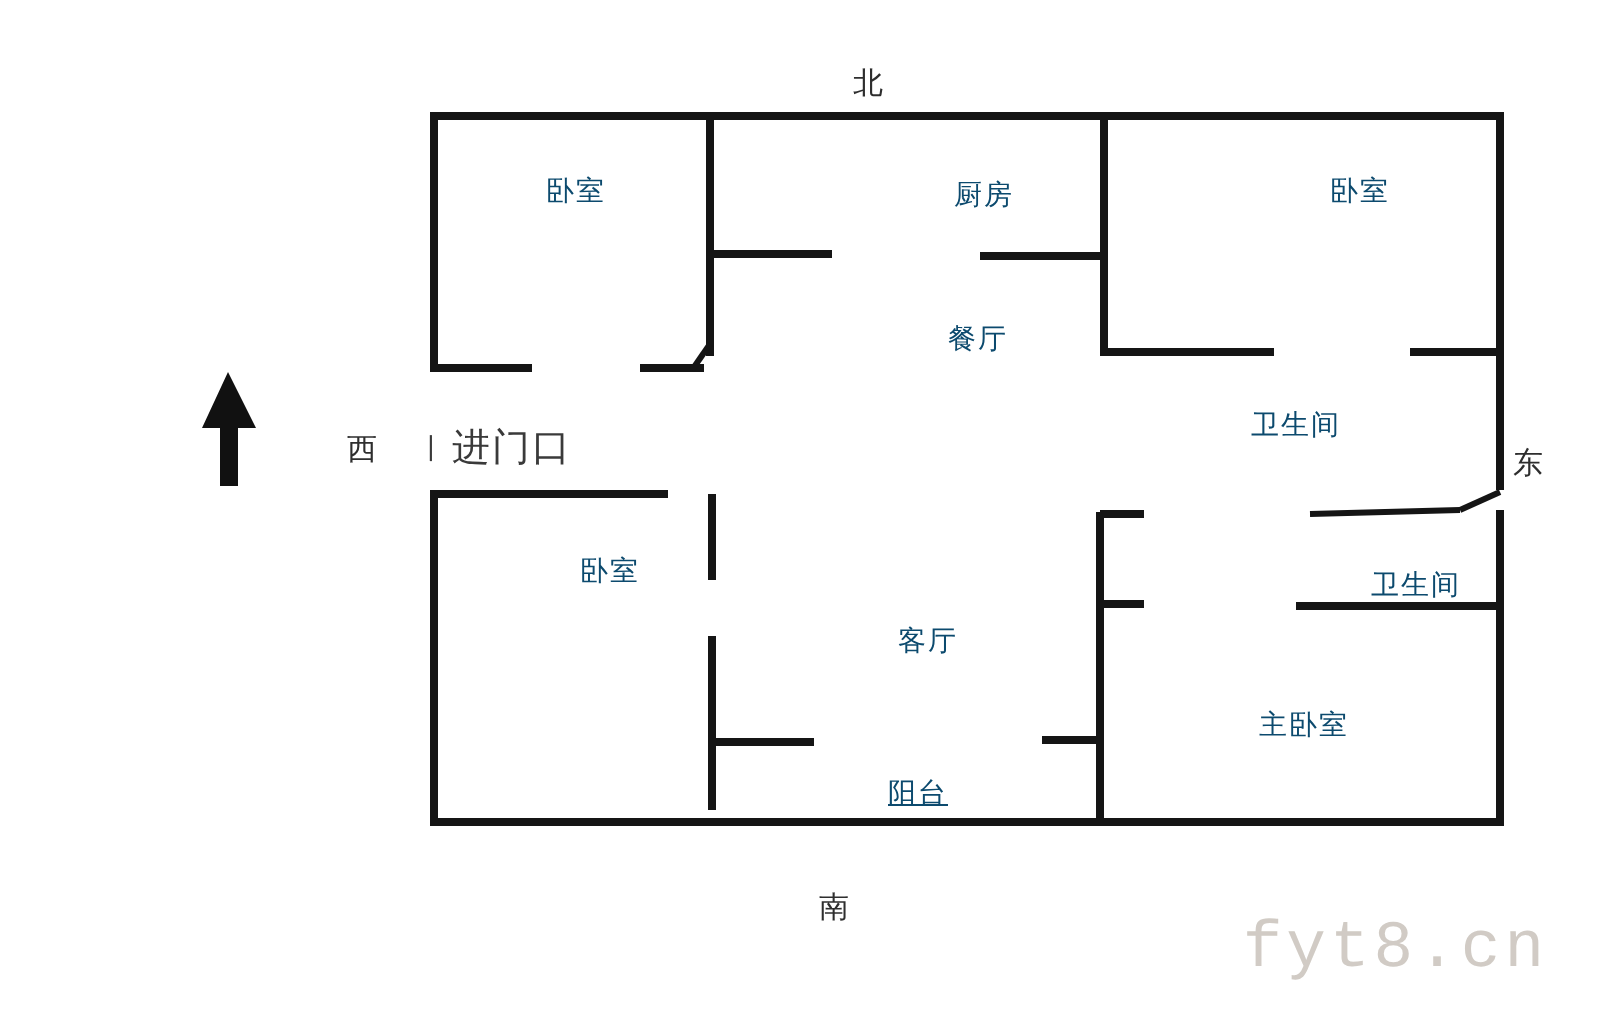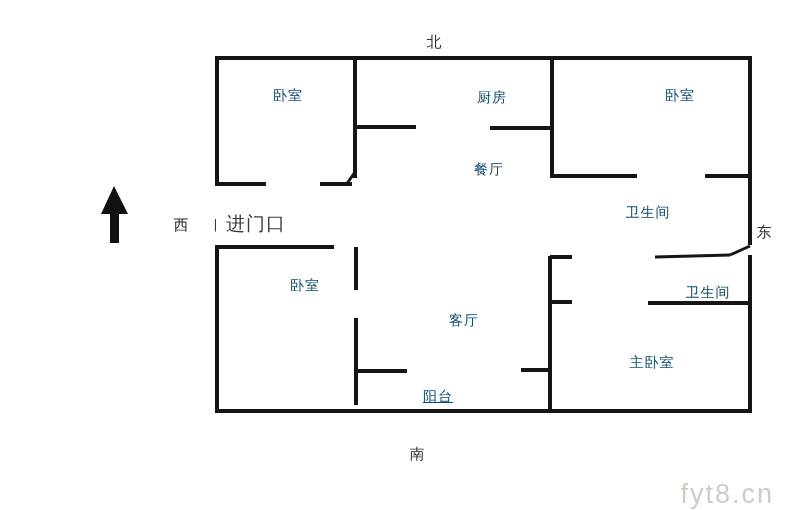--- a/index.html
+++ b/index.html
@@ -72,23 +72,23 @@
     font-size: 19px;
     color: #3a3a3a;
     white-space: nowrap;
     letter-spacing: 1px;
     transform: translate(-50%, -50%);
     user-select: none;
   }
   .watermark {
     position: absolute;
     right: 26px;
-    bottom: 0;
-    font-family: Liberation Sans, sans-serif;
-    font-size: 27px;
+    bottom: 17px;
+    font-family: Liberation Mono, monospace;
+    font-size: 33px;
     letter-spacing: 2px;
     color: #c9c3bb;
     opacity: 0.85;
     user-select: none;
   }
 </style>
 </head>
 <body>
 
 <div id="floorplan-root">
@@ -162,18 +162,18 @@
   <div id="room-labels">
       <div class="room-label" style="left: 288px; top: 96px;">卧室</div>
       <div class="room-label" style="left: 492px; top: 98px;">厨房</div>
       <div class="room-label" style="left: 680px; top: 96px;">卧室</div>
       <div class="room-label" style="left: 489px; top: 170px;">餐厅</div>
       <div class="room-label" style="left: 648px; top: 213px;">卫生间</div>
       <div class="room-label" style="left: 305px; top: 286px;">卧室</div>
       <div class="room-label" style="left: 708px; top: 293px;">卫生间</div>
       <div class="room-label" style="left: 464px; top: 321px;">客厅</div>
       <div class="room-label" style="left: 652px; top: 363px;">主卧室</div>
-      <div class="room-label" style="left: 438px; top: 397px; text-decoration: underline;">阳台</div>
+      <div class="room-label" style="left: 459px; top: 397px; text-decoration: underline;">阳台</div>
     </div>
 
   <div class="watermark">fyt8.cn</div>
 
 </div>
 
 </body></html>

